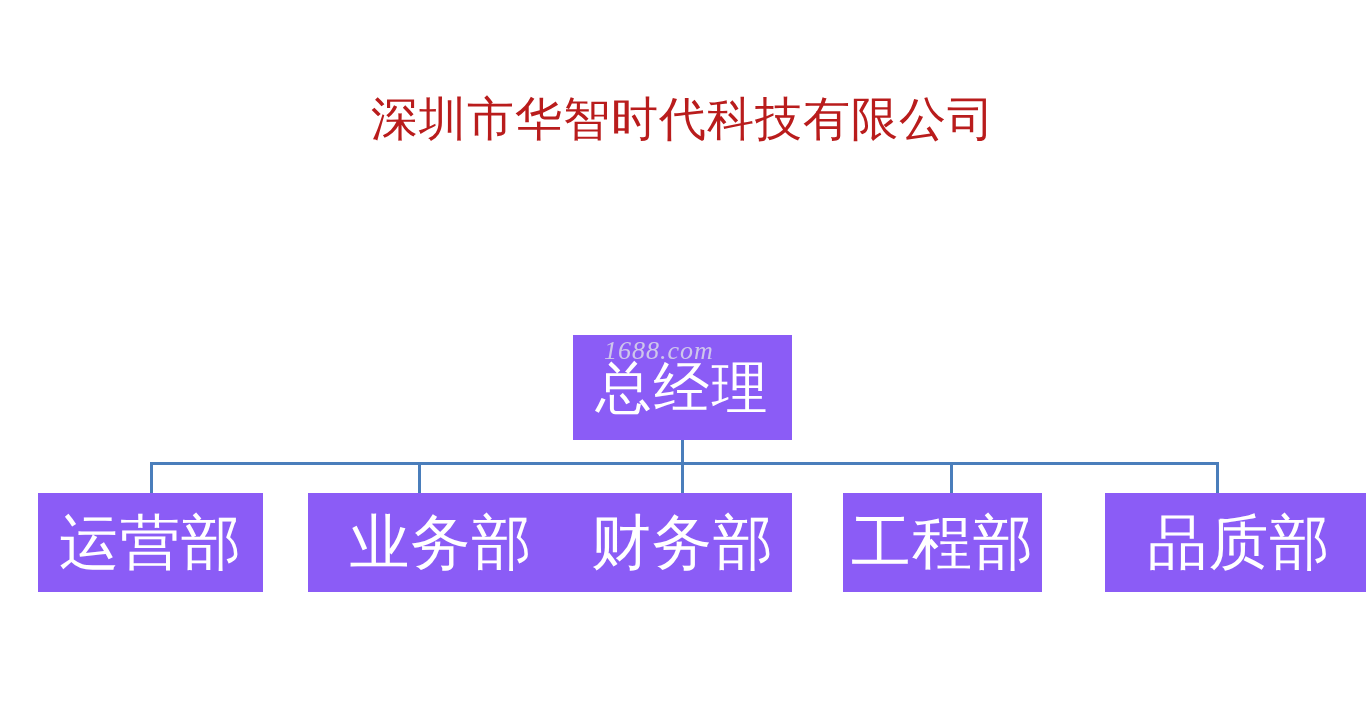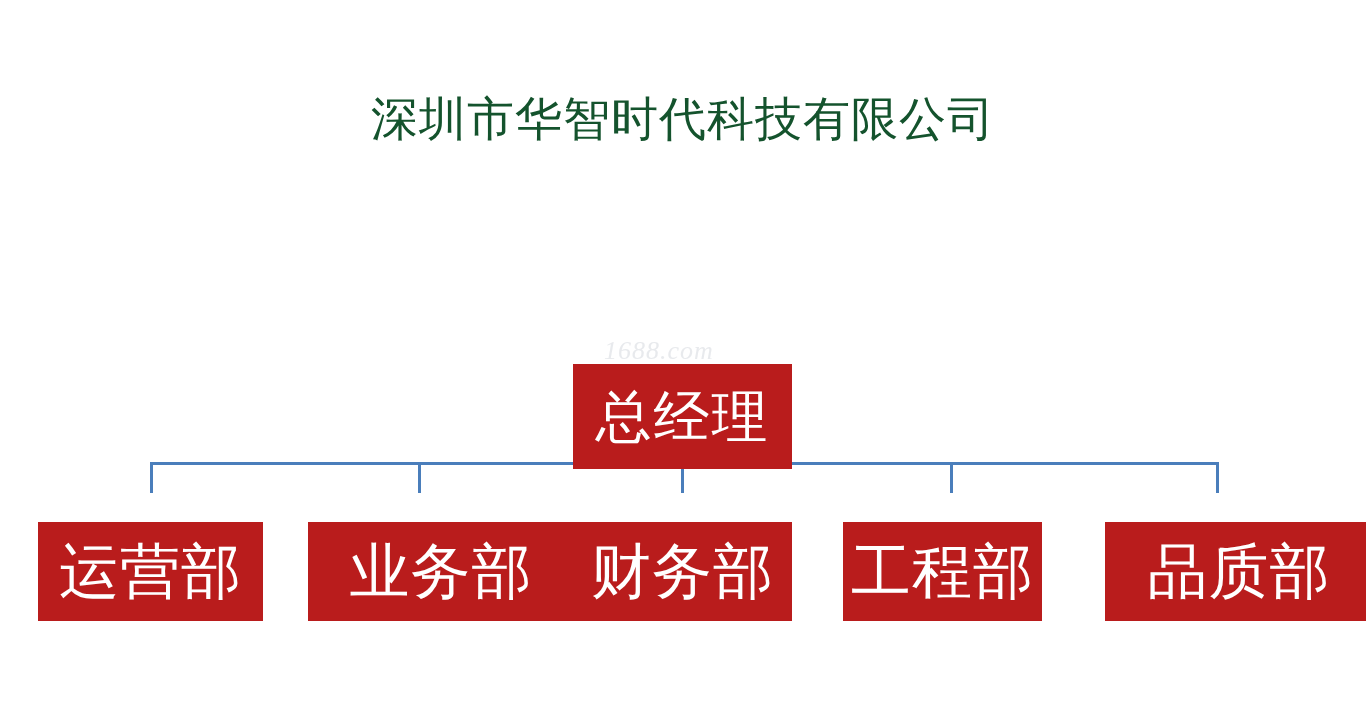--- a/index.html
+++ b/index.html
@@ -25,21 +25,21 @@
   #company-title {
     position: absolute;
     left: 0;
     top: 88px;
     width: 1366px;
     text-align: center;
     font-family: "Liberation Serif", "DejaVu Serif", serif;
     font-size: 47px;
     line-height: 62px;
     font-weight: 400;
-    color: #14532d;
+    color: #b91c1c;
     letter-spacing: 1px;
     white-space: nowrap;
   }
 
   #chart-subtitle {
     position: absolute;
     left: 0;
     top: 192px;
     width: 1366px;
     text-align: center;
@@ -57,27 +57,26 @@
     position: absolute;
     left: 0;
     top: 0;
     width: 1366px;
     height: 706px;
   }
 
   
   .node-box {
     position: absolute;
-    background: #b91c1c;
+    background: #8b5cf6;
     display: flex;
     align-items: center;
     justify-content: center;
     box-sizing: border-box;
     overflow: hidden;
-    margin-top: 29px;
   }
 
   .node-label {
     font-family: "Liberation Serif", "DejaVu Serif", serif;
     color: #ffffff;
     font-weight: 400;
     white-space: nowrap;
     letter-spacing: 3px;
     text-align: center;
     line-height: 1;

